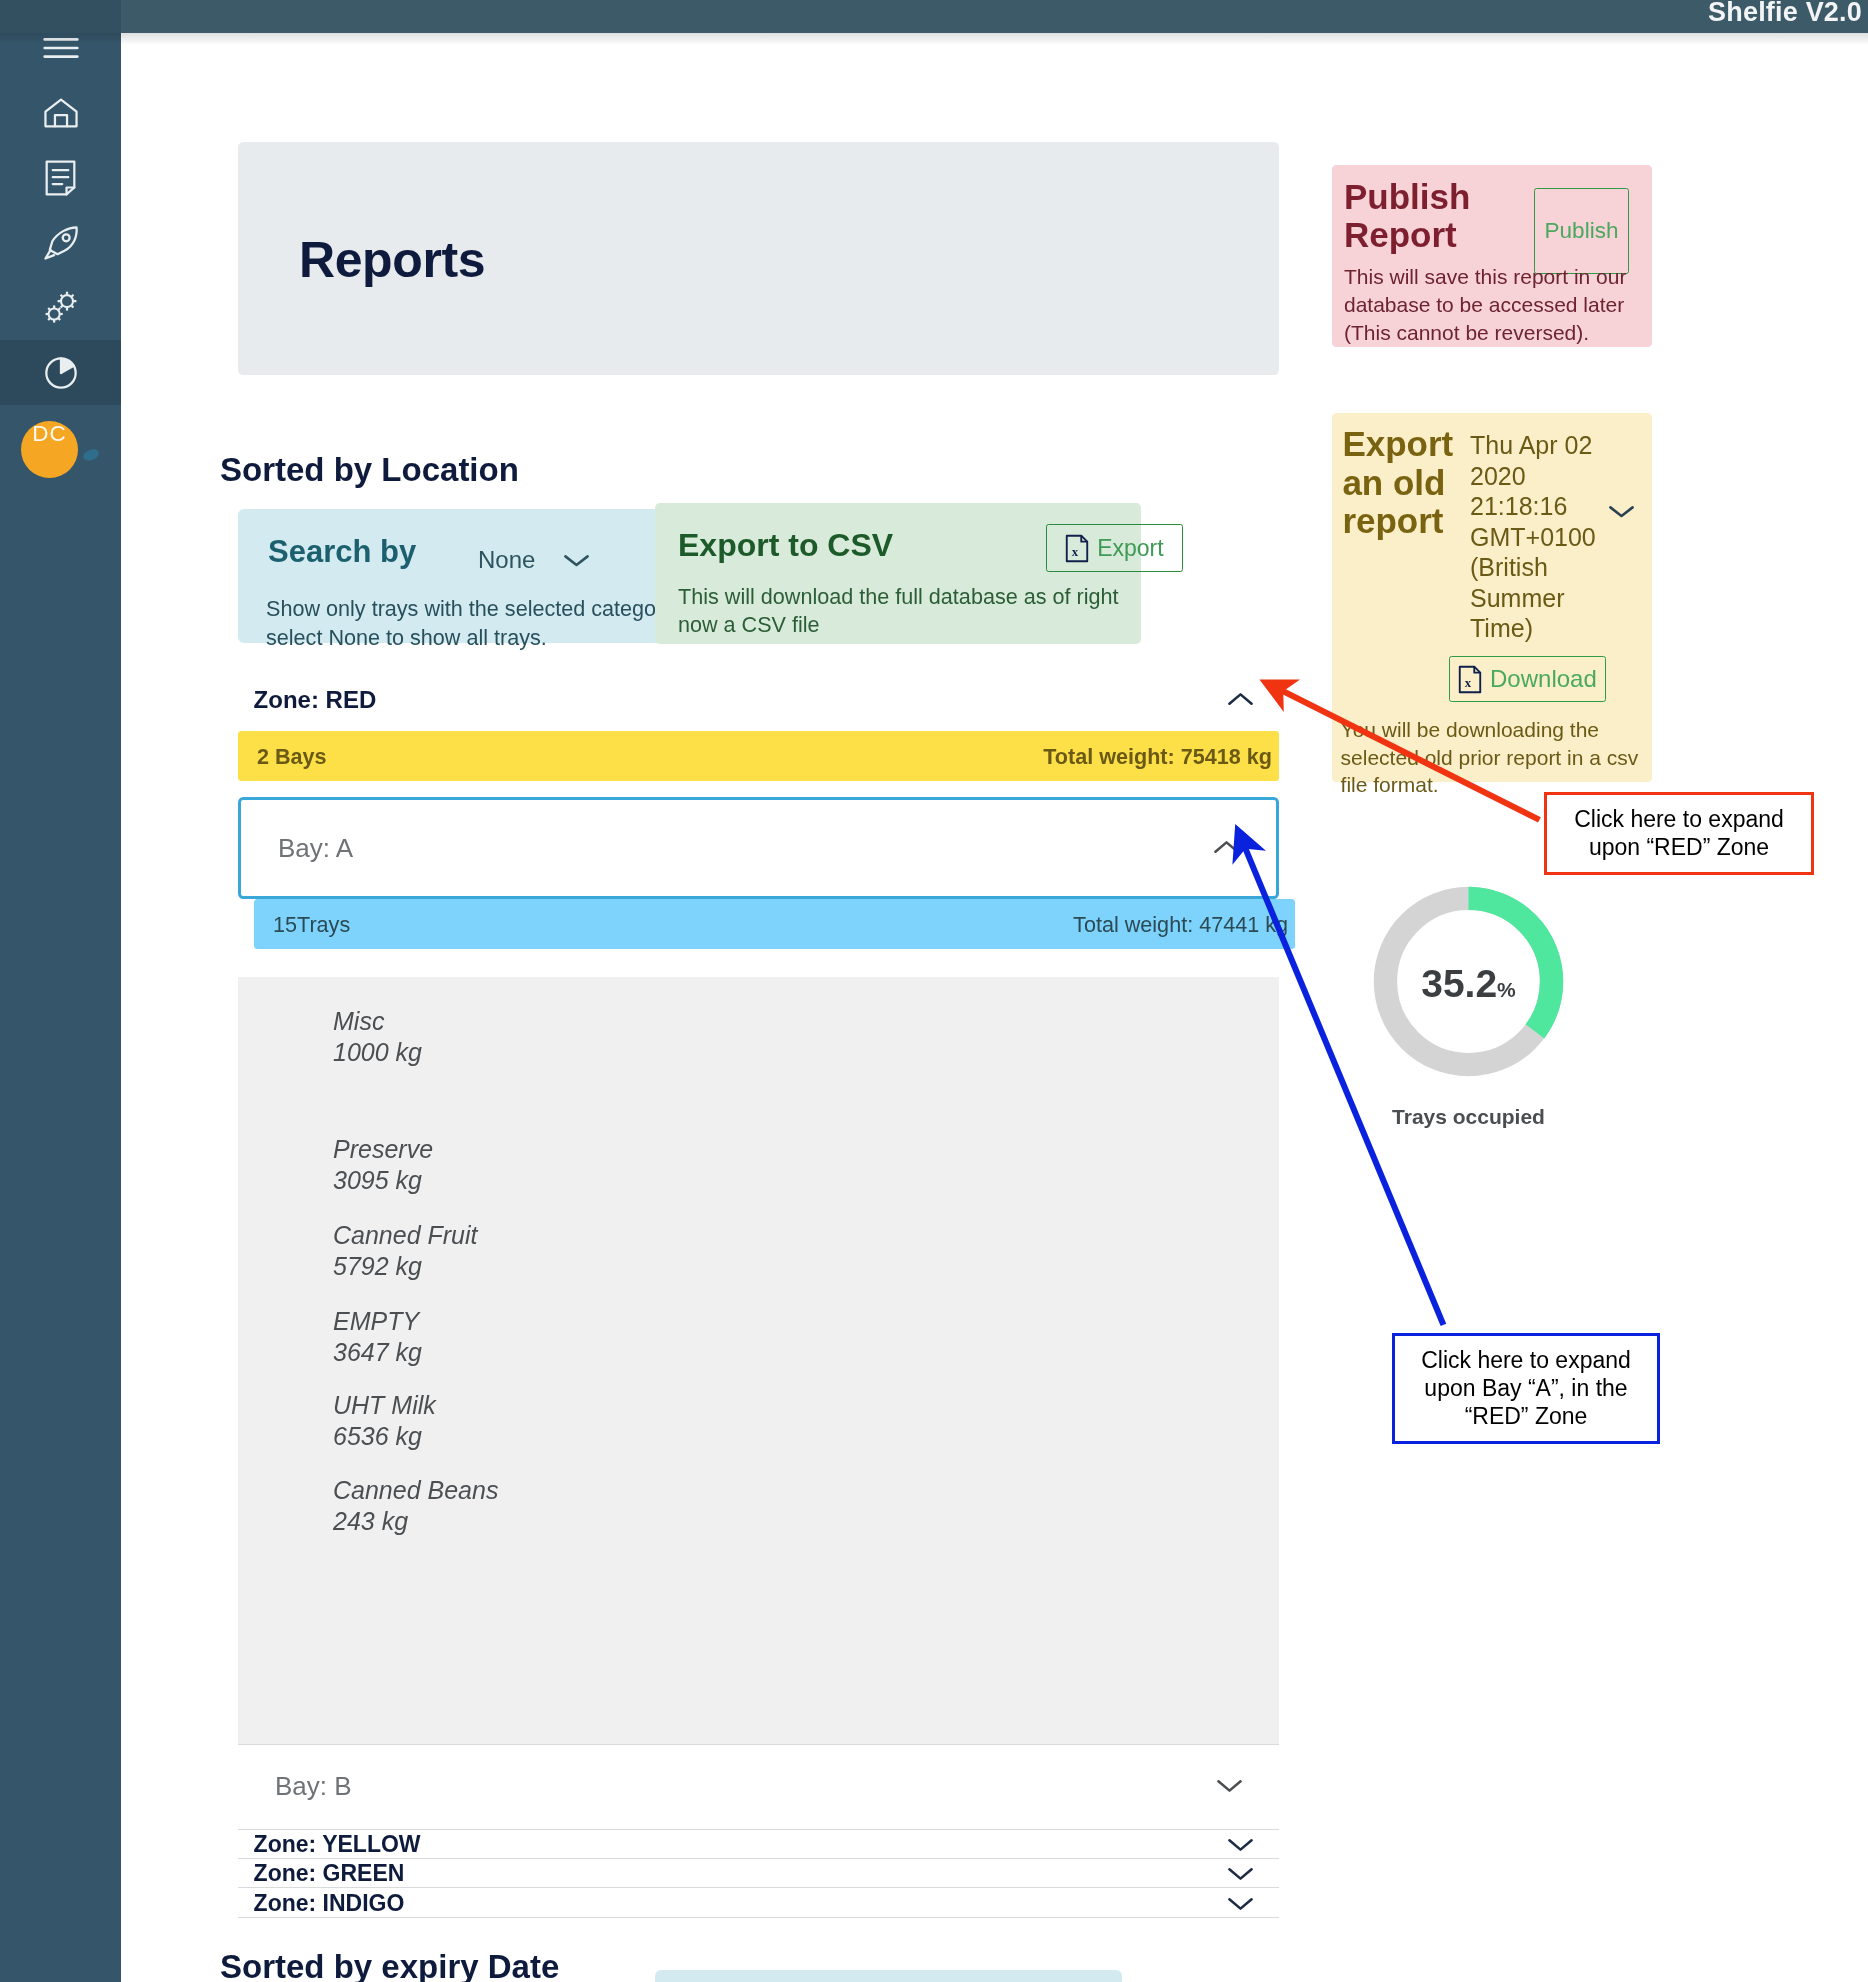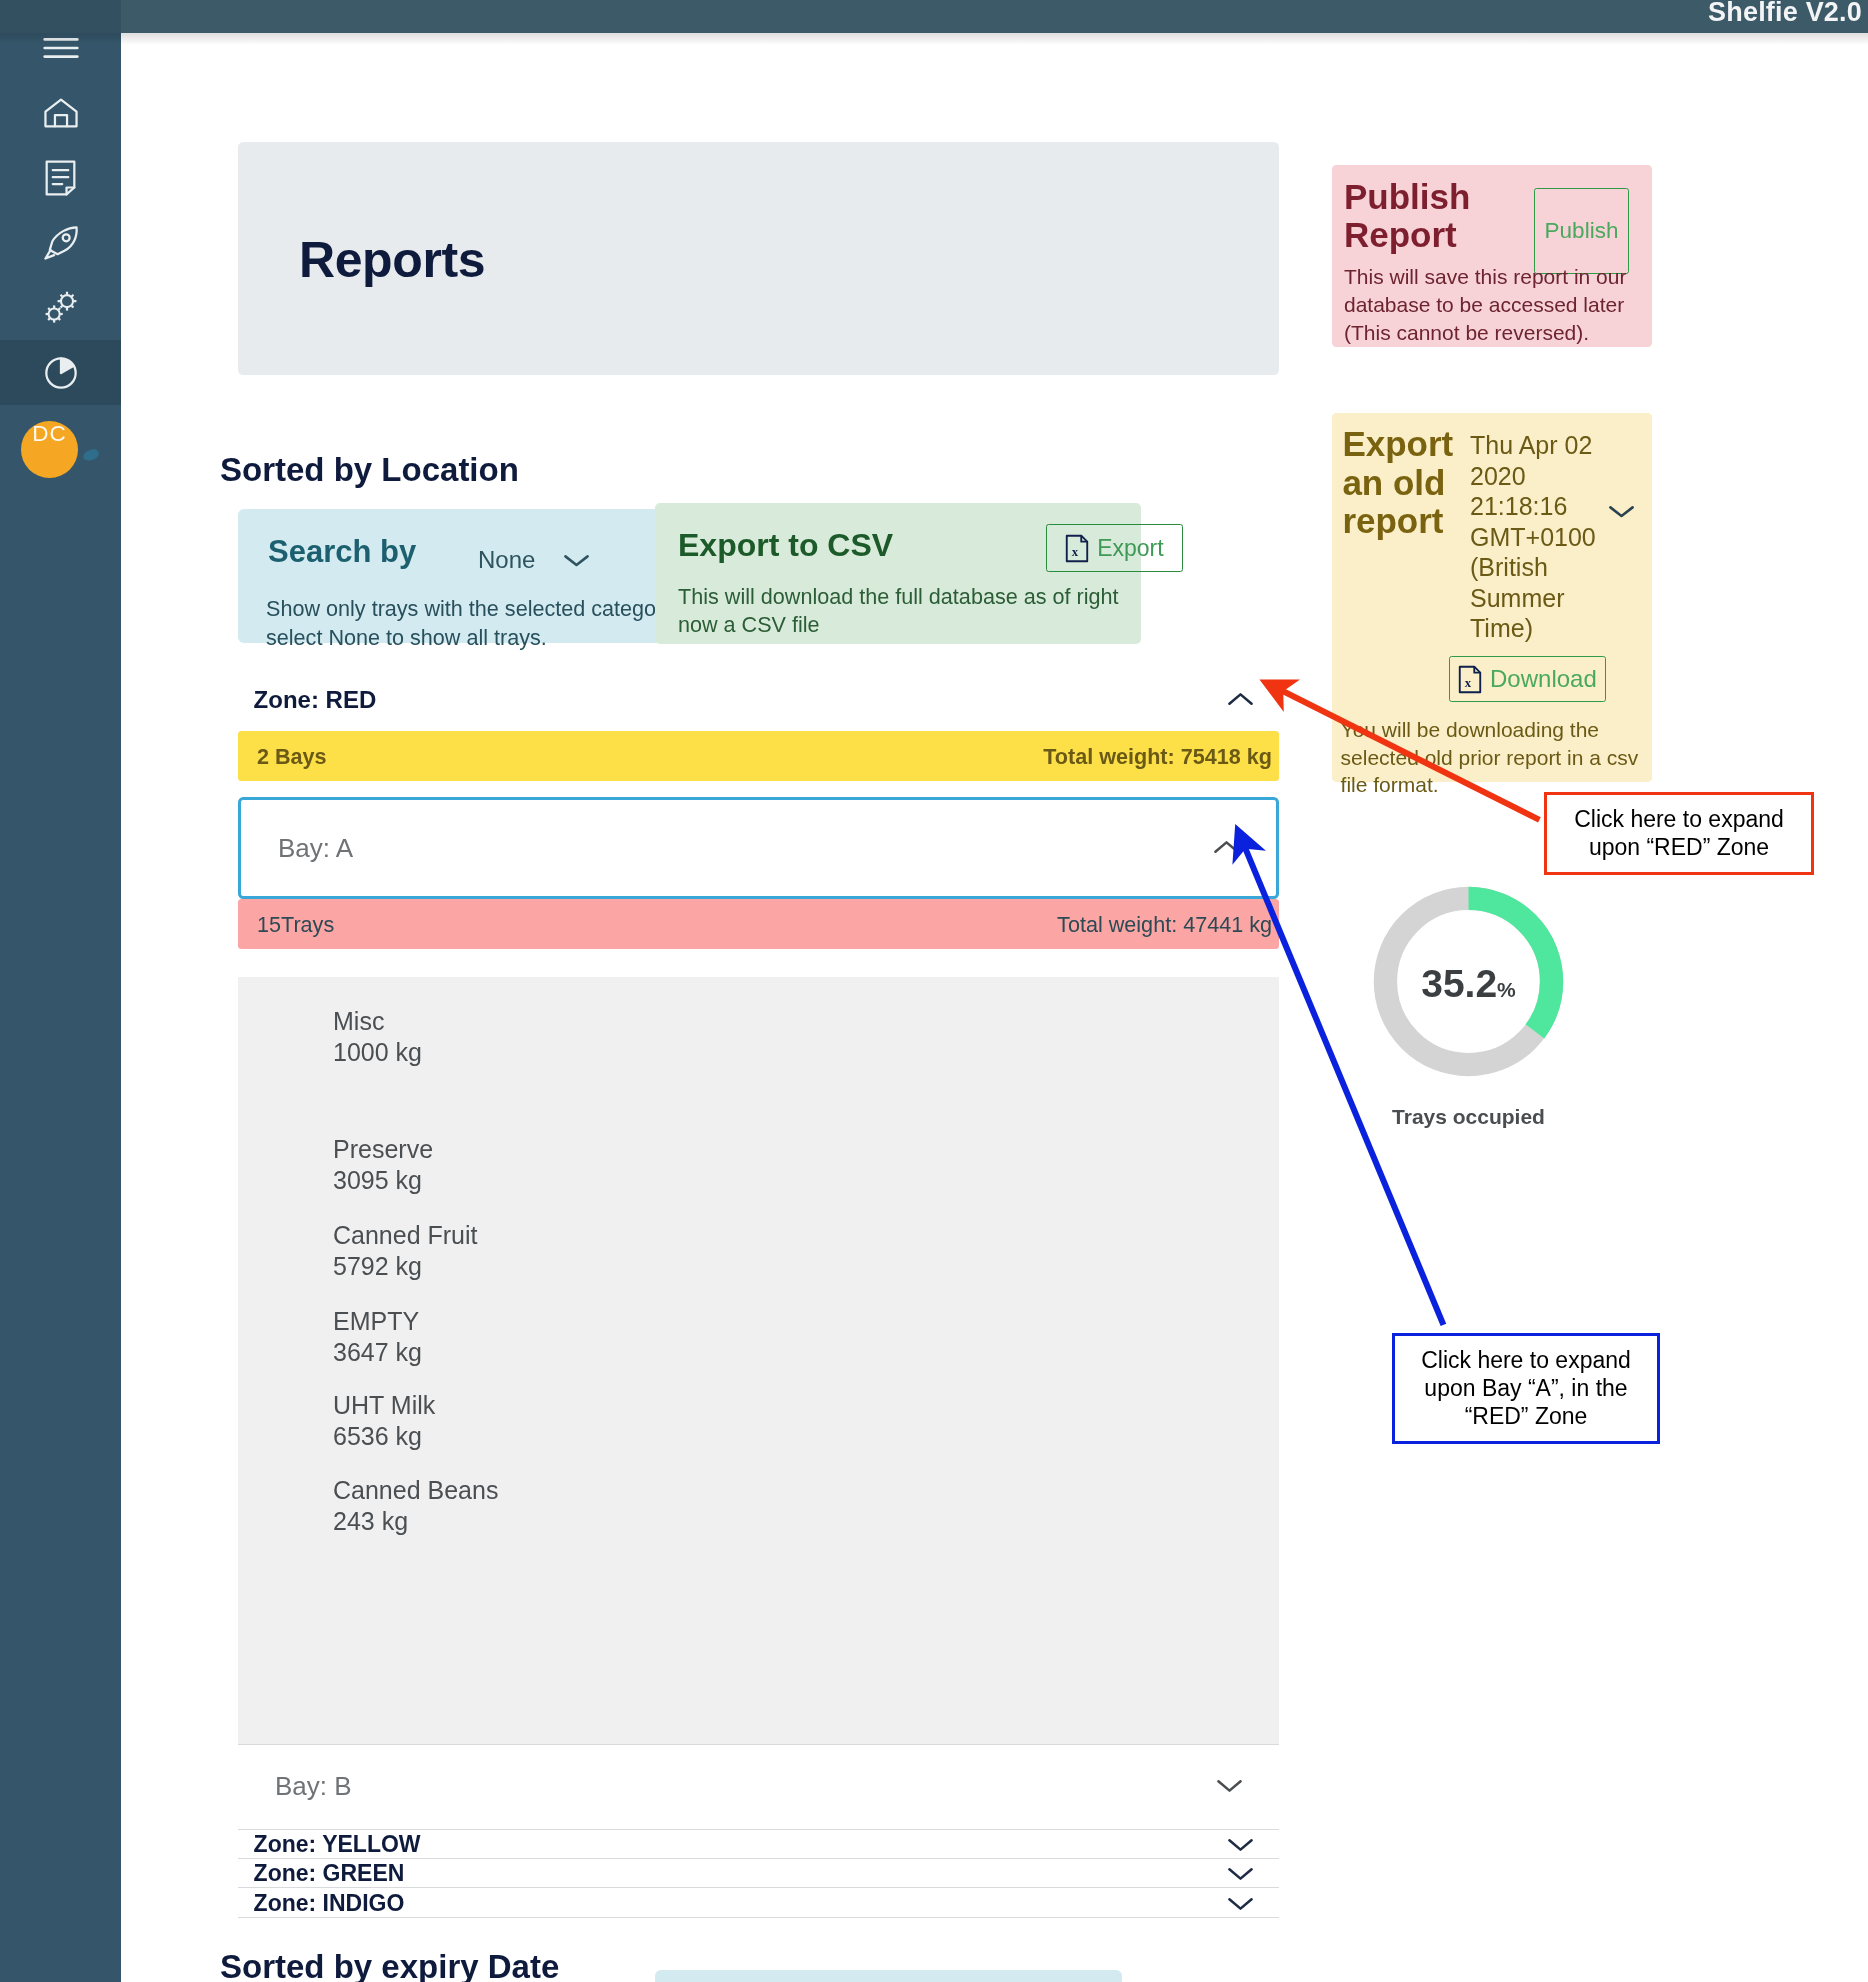--- a/index.html
+++ b/index.html
@@ -181,27 +181,27 @@
 
   .bay-box {
     position:absolute; left:117px; top: 764px; width: 1041px; height: 102px;
     border: 3.5px solid #39a8d8; border-radius: 5.2px; background:#fff; cursor:pointer;
   }
   .bay-box .blabel {
     position:absolute; left: 37px; top: 33px; font-size: 26px; color:#6f7376;
   }
   .bay-box .chev { position:absolute; right: 35px; top: 38px; }
 
-  #strip-bay-a { top: 866px; background:#fca5a5; }
+  #strip-bay-a { top: 866px; background:#7dd3fc;margin-left:16px; }
   #strip-bay-a .a, #strip-bay-a .b { color:#2b4a54; }
   .tray-list {
     position:absolute; left:117px; top: 944px; width: 1041px; height: 768px;
     background:#f0f0f0; border-bottom:0.9px solid #d9dadc;
   }
-  .tray-item { position:absolute; left: 95px; width: 519px; }
+  .tray-item { position:absolute; left: 95px; width: 519px; font-style: italic; }
   .tray-item .tname { font-size: 25px; color:#4b4f52; line-height: 1.24; }
   .tray-item .tweight { font-size: 25px; color:#4b4f52; line-height: 1.24; }
 
   .bay-row {
     position:absolute; left:117px; width:1041px; height: 83px; cursor:pointer;
     background:#fff; border-bottom: 1.7px solid #d9dadc;
   }
   .bay-row .blabel { position:absolute; left: 37px; top: 24px; font-size: 26px; color:#6f7376; }
   .bay-row .chev { position:absolute; right: 35px; top: 29px; }
   #bay-b { top: 1714px; }

